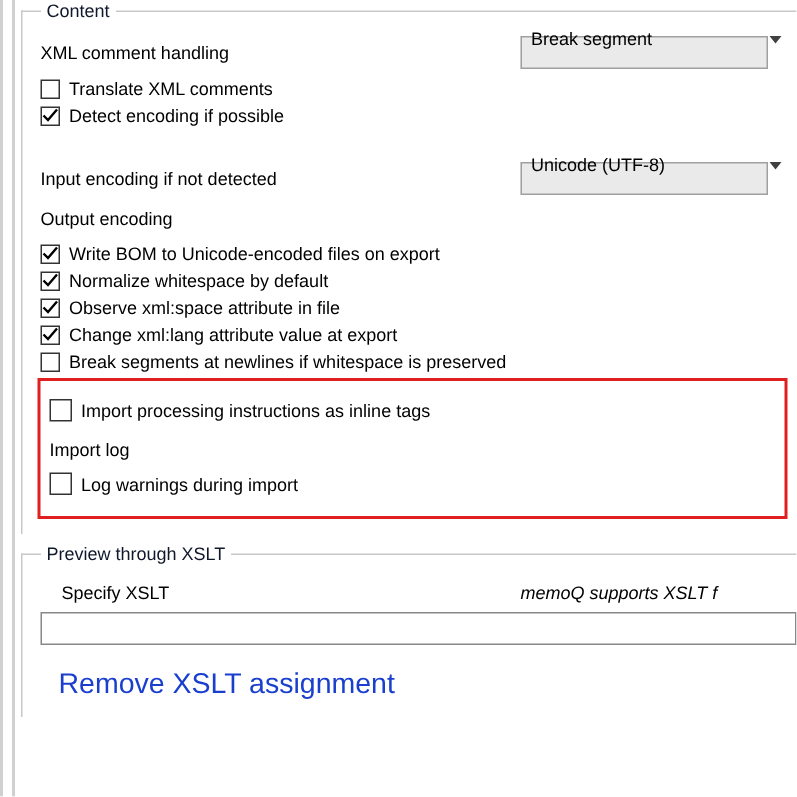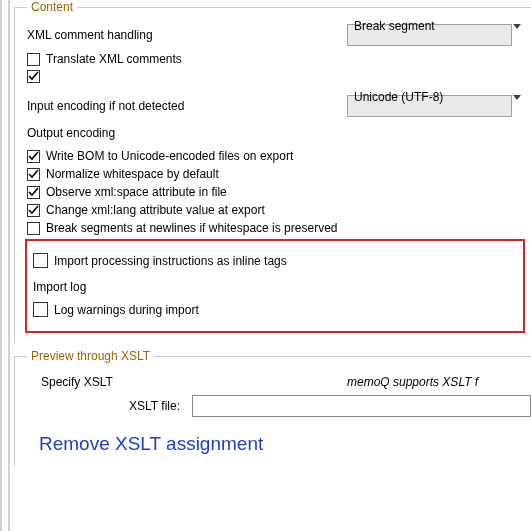--- a/index.html
+++ b/index.html
@@ -27,21 +27,21 @@
   fieldset {
     border: 1px solid #c8c8c8;
     border-bottom: none;
     border-right: none;
     margin: 0 0 6px 0;
     padding: 4px 0 10px 12px;
     position: relative;
   }
   legend {
     padding: 0 4px;
-    color: #a16207;
+    color: #0f172a;
     font-size: 12px;
   }
   .row {
     display: flex;
     align-items: center;
     margin: 6px 0;
     min-height: 20px;
     width: 100%;
   }
   .row-label {
@@ -171,23 +171,24 @@
       <span class="chk"></span>
       <span>Translate XML comments</span>
     </div>
 
     <div class="chk-row">
       <span class="chk checked">
             <svg viewBox="0 0 11 11">
               <path d="M1 5 L4 8 L10 1" stroke="#000" stroke-width="1.6" fill="none"></path>
             </svg>
           </span>
-    </div>
-
-    <div class="row" style="margin-top:12px">
+      <span>Detect encoding if possible</span>
+    </div>
+
+    <div class="row" style="margin-top:24px">
       <span class="row-label">Input encoding if not detected</span>
       <div class="dropdown">
         <span class="dropdown-text">Unicode (UTF-8)</span>
         <span class="dropdown-arrow"></span>
       </div>
     </div>
 
     <div class="row">
       <span class="row-label">Output encoding</span>
     </div>
@@ -242,20 +243,19 @@
     </div>
   </fieldset>
 
   <fieldset>
     <legend>Preview through XSLT</legend>
     <div class="xslt-sub">
       <span class="xslt-sub-label">Specify XSLT</span>
       <span class="xslt-note">memoQ supports XSLT f</span>
     </div>
     <div class="file-row">
-      <span class="file-label">XSLT file:</span>
       <div class="file-input"></div>
     </div>
     <span class="link">Remove XSLT assignment</span>
   </fieldset>
 
 </div>
 </div>
 
 </body></html>

